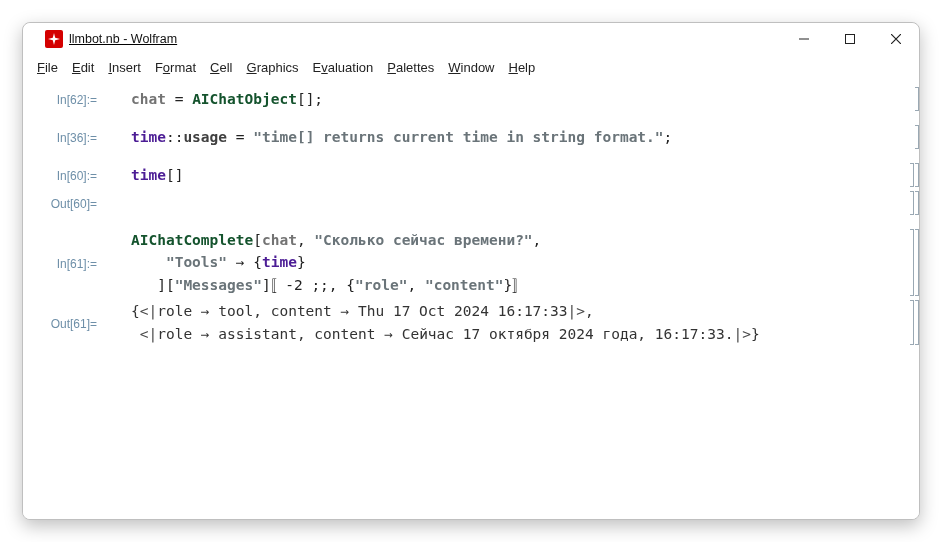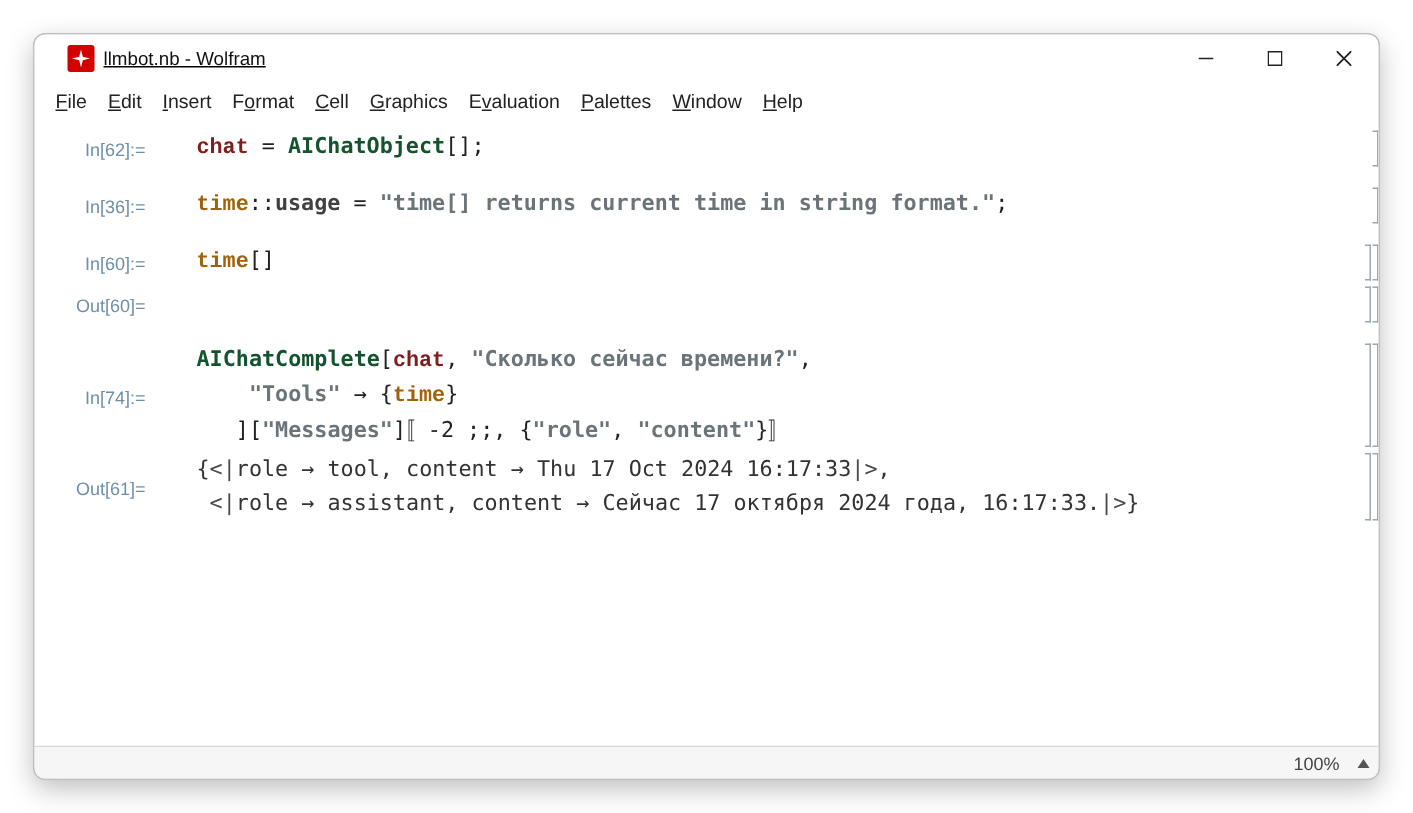--- a/index.html
+++ b/index.html
@@ -130,25 +130,25 @@
   }
   .cell-brkt {
     width: 4px;
     height: 100%;
     border-top: 1px solid #9aa8b3;
     border-right: 1px solid #9aa8b3;
     border-bottom: 1px solid #9aa8b3;
   }
   
   .sym { color: #14532d; font-weight: 700; }
-  .undef { color: #7f1d1d; font-weight: 600; font-family: Liberation Mono, monospace; }
+  .undef { color: #737373; font-weight: 600; }
   .str { color: #6a7479; font-weight: 600; }
   .op  { color: #222; }
   .kwd { color: #404040; font-weight: 600; }
-  .blk { color: #a16207; font-weight: 600; font-family: Liberation Mono, monospace; }
+  .blk { color: #4c1d95; font-weight: 600; }
   .rarrow { font-weight: 400; }
   .out-plain { font-family: Consolas, "DejaVu Sans Mono", Menlo, monospace; font-size: 14.5px; color: #333; }
   .assoc { color: #4a4a4a; }
 
   .statusbar {
     height: 22px;
     border-top: 1px solid #d8d8d8;
     background: #f6f6f6;
     display: flex;
     align-items: center;
@@ -236,21 +236,21 @@
           </div>
         </div>
         <div class="row">
           <div class="label-col">Out[60]=</div>
           <div class="bracket-col">
             <div class="cell-brkt"></div>
             <div class="cell-brkt"></div>
           </div>
         </div>
         <div class="row sep">
-          <div class="label-col">In[74]:=</div>
+          <div class="label-col">In[61]:=</div>
           <div class="code-col"><span class="sym">AIChatComplete</span>[<span class="undef">chat</span>, <span class="str">"Сколько сейчас времени?"</span>,
     <span class="str">"Tools"</span> <span class="rarrow">→</span> {<span class="blk">time</span>}
    ][<span class="str">"Messages"</span>]〚<span class="op">-2 ;;</span>, {<span class="str">"role"</span>, <span class="str">"content"</span>}〛</div>
           <div class="bracket-col">
             <div class="cell-brkt"></div>
             <div class="cell-brkt"></div>
           </div>
         </div>
         <div class="row">
           <div class="label-col">Out[61]=</div>
@@ -260,18 +260,14 @@
             <div class="cell-brkt"></div>
             <div class="cell-brkt"></div>
           </div>
         </div>
       </div>
     <div class="hscroll-shell">
       <div class="hscroll-inner"></div>
     </div>
   </div>
 
-  <div class="statusbar">
-    <span>100%</span>
-    <span class="zoom-caret"></span>
-  </div>
 
 </div>
 
 </body></html>

